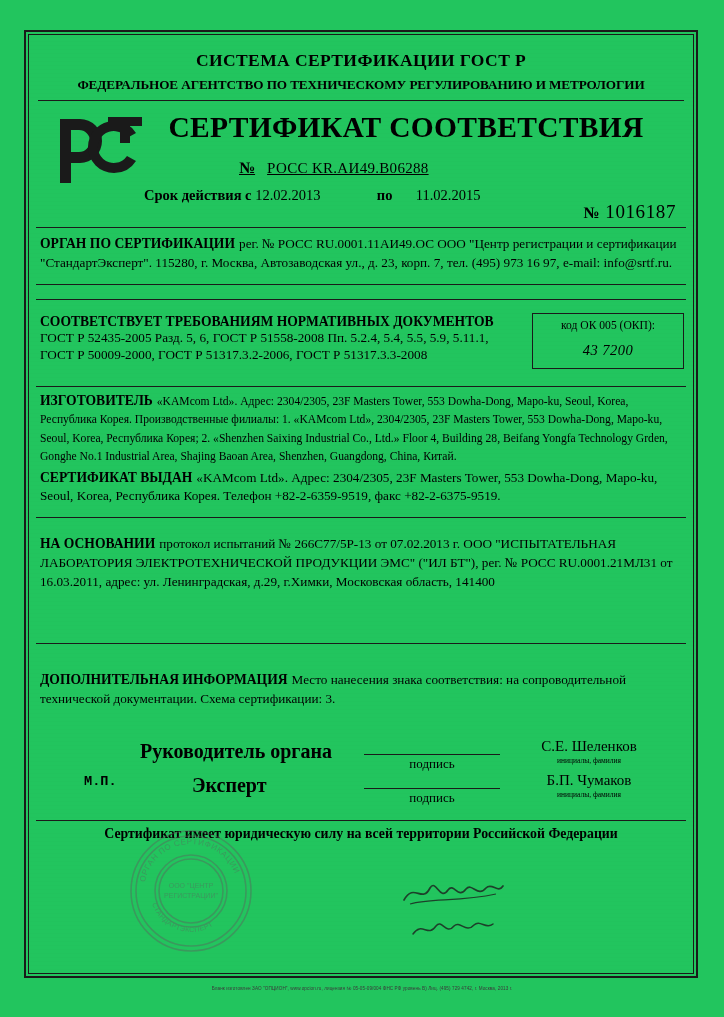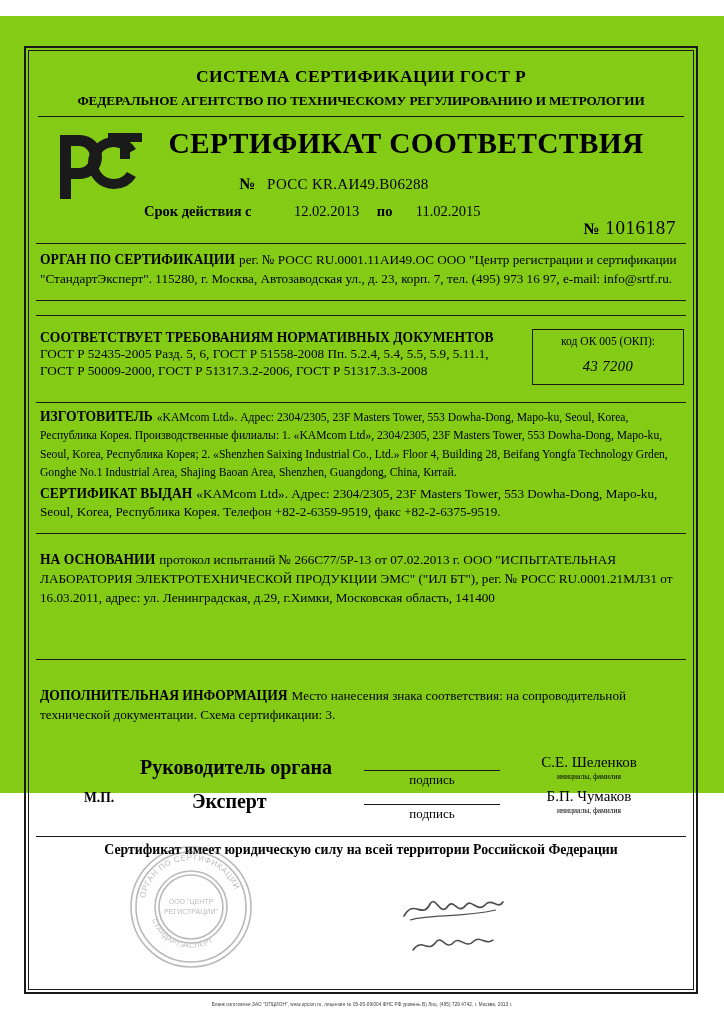--- a/index.html
+++ b/index.html
@@ -10,24 +10,24 @@
   body {
     width: 724px;
     height: 1017px;
     font-family: "Liberation Serif", serif;
     color: #000;
     position: relative;
     overflow: hidden;
   }
   .page {
     position: absolute;
-    left: 0; top: 16px;
+    left: 0; top: 0;
     width: 724px;
-    height: 777px;
-    background: #84cc16;
+    height: 1017px;
+    background: #22c55e;
   }
   .outer-frame {
     position: absolute;
     left: 24px;
     top: 30px;
     width: 674px;
     height: 948px;
     border: 2px solid #1a1a1a;
     box-sizing: border-box;
   }
@@ -91,39 +91,40 @@
     width: 92px;
     height: 72px;
   }
   .emblem svg { display: block; }
 
   .num-line {
     position: absolute;
     left: 205px;
     top: 58px;
     font-size: 15px;
+    text-decoration: underline;
   }
   .num-line .nolabel {
     font-weight: bold;
     font-size: 16px;
   }
   .num-line .noval {
     margin-left: 12px;
     letter-spacing: 0.3px;
   }
 
   .term-line {
     position: absolute;
     left: 110px;
     top: 86px;
     width: 520px;
     font-size: 14.5px;
   }
   .term-line .lbl { font-weight: bold; }
-  .term-line .d1 { display:inline-block; width: 104px; text-align:right; }
+  .term-line .d1 { display:inline-block; width: 104px; text-align:left; }
   .term-line .po { font-weight: bold; margin-left: 14px; }
   .term-line .d2 { display:inline-block; width: 104px; text-align:center; }
 
   .regnum {
     text-align: right;
     font-size: 19px;
     margin: 4px 12px 0 0;
     letter-spacing: 0.6px;
   }
   .regnum .hash { font-weight: bold; font-size: 16px; }
@@ -224,20 +225,21 @@
     width: 150px;
     text-align: center;
     font-size: 7.5px;
   }
   .mp {
     position: absolute;
     left: 50px;
     top: 58px;
     font-weight: bold;
     font-size: 13.6px;
+    font-family: Liberation Mono, monospace;
   }
 
   .footer-rule {
     border-bottom: 1.5px solid #1a1a1a;
     margin: 0 2px;
   }
   .footer-text {
     text-align: center;
     font-weight: bold;
     font-size: 13.8px;

